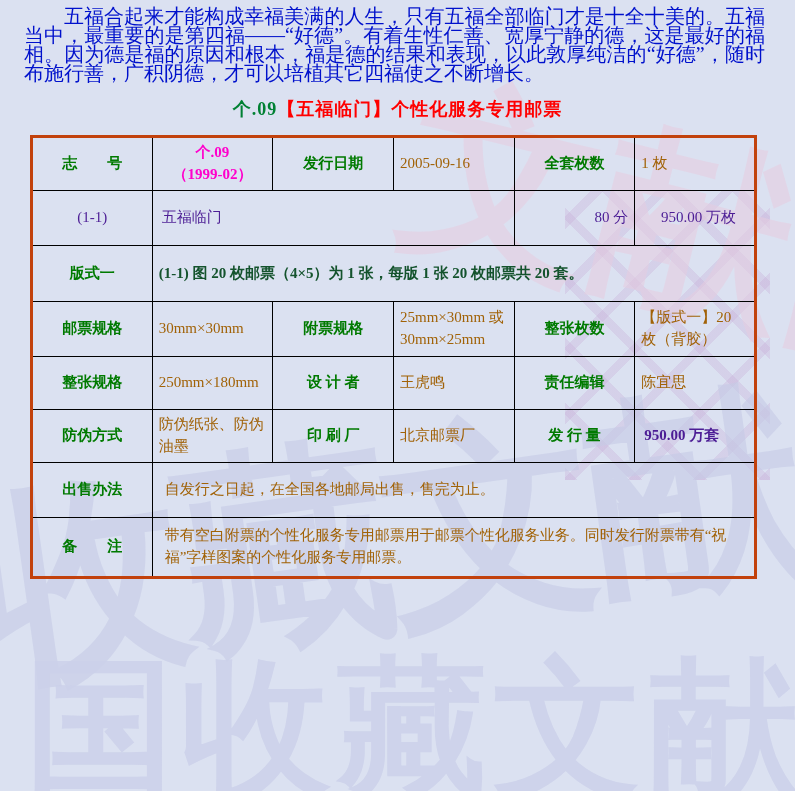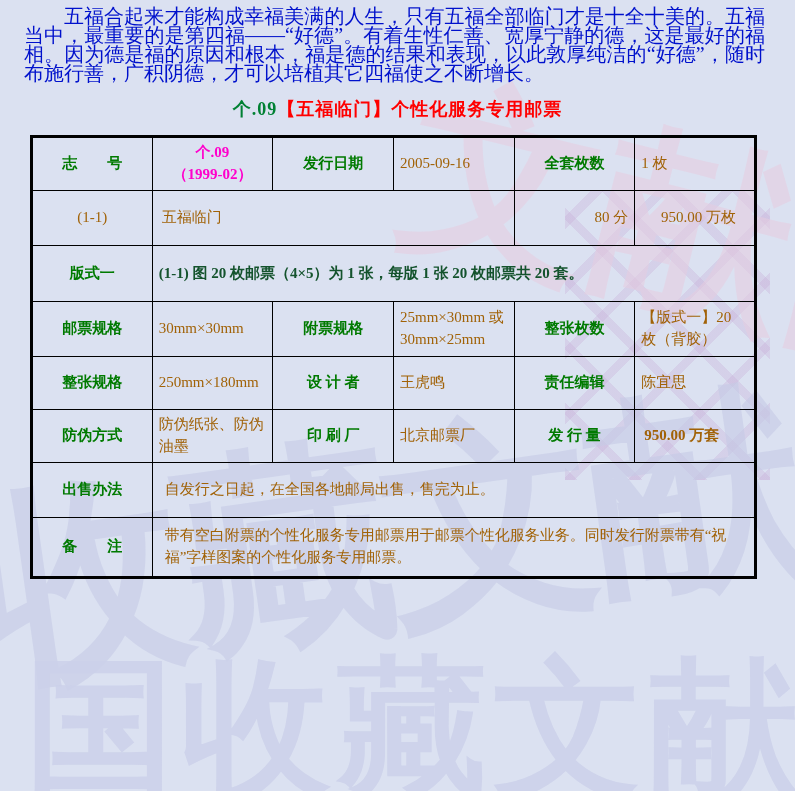--- a/index.html
+++ b/index.html
@@ -39,33 +39,33 @@
   .title{
     margin:14px 0 0 0;text-align:center;
     font-size:18px;font-weight:bold;letter-spacing:1px;
   }
   .title .t-prefix{color:#008033;}
   .title .t-main{color:#ff0000;}
   
   table.stamp{
     border-collapse:collapse;table-layout:fixed;
     width:727px;margin:14px 0 0 30px;
-    border:3px solid #000000;
+    border:3px solid #c2410c;
     background:transparent;
   }
   table.stamp col{width:16.666%;}
   table.stamp td{
     border:1px solid #000;
     font-size:15px;line-height:1.45;
     padding:2px 6px;overflow:hidden;
     vertical-align:middle;
   }
   td.lbl{color:#007a00;font-weight:bold;text-align:center;padding:2px 2px;}
   td.val{color:#a16207;text-align:left;padding-left:9px;}
-  td.red{color:#a16207;}
+  td.red{color:#4c1d95;}
   td.rt{text-align:right;padding-right:12px;}
   td.ctr{text-align:center;}
   td.mag{color:#ff00cc;font-weight:bold;text-align:center;line-height:1.35;}
   td.bold{font-weight:bold;}
   tr.h1{height:54px;} tr.h2{height:55px;} tr.h3{height:56px;}
   tr.h4{height:52px;} tr.h5{height:55px;} tr.h6{height:53px;}
   tr.h7{height:53px;} tr.h8{height:55px;} tr.h9{height:60px;}
 </style>
 </head>
 <body>

